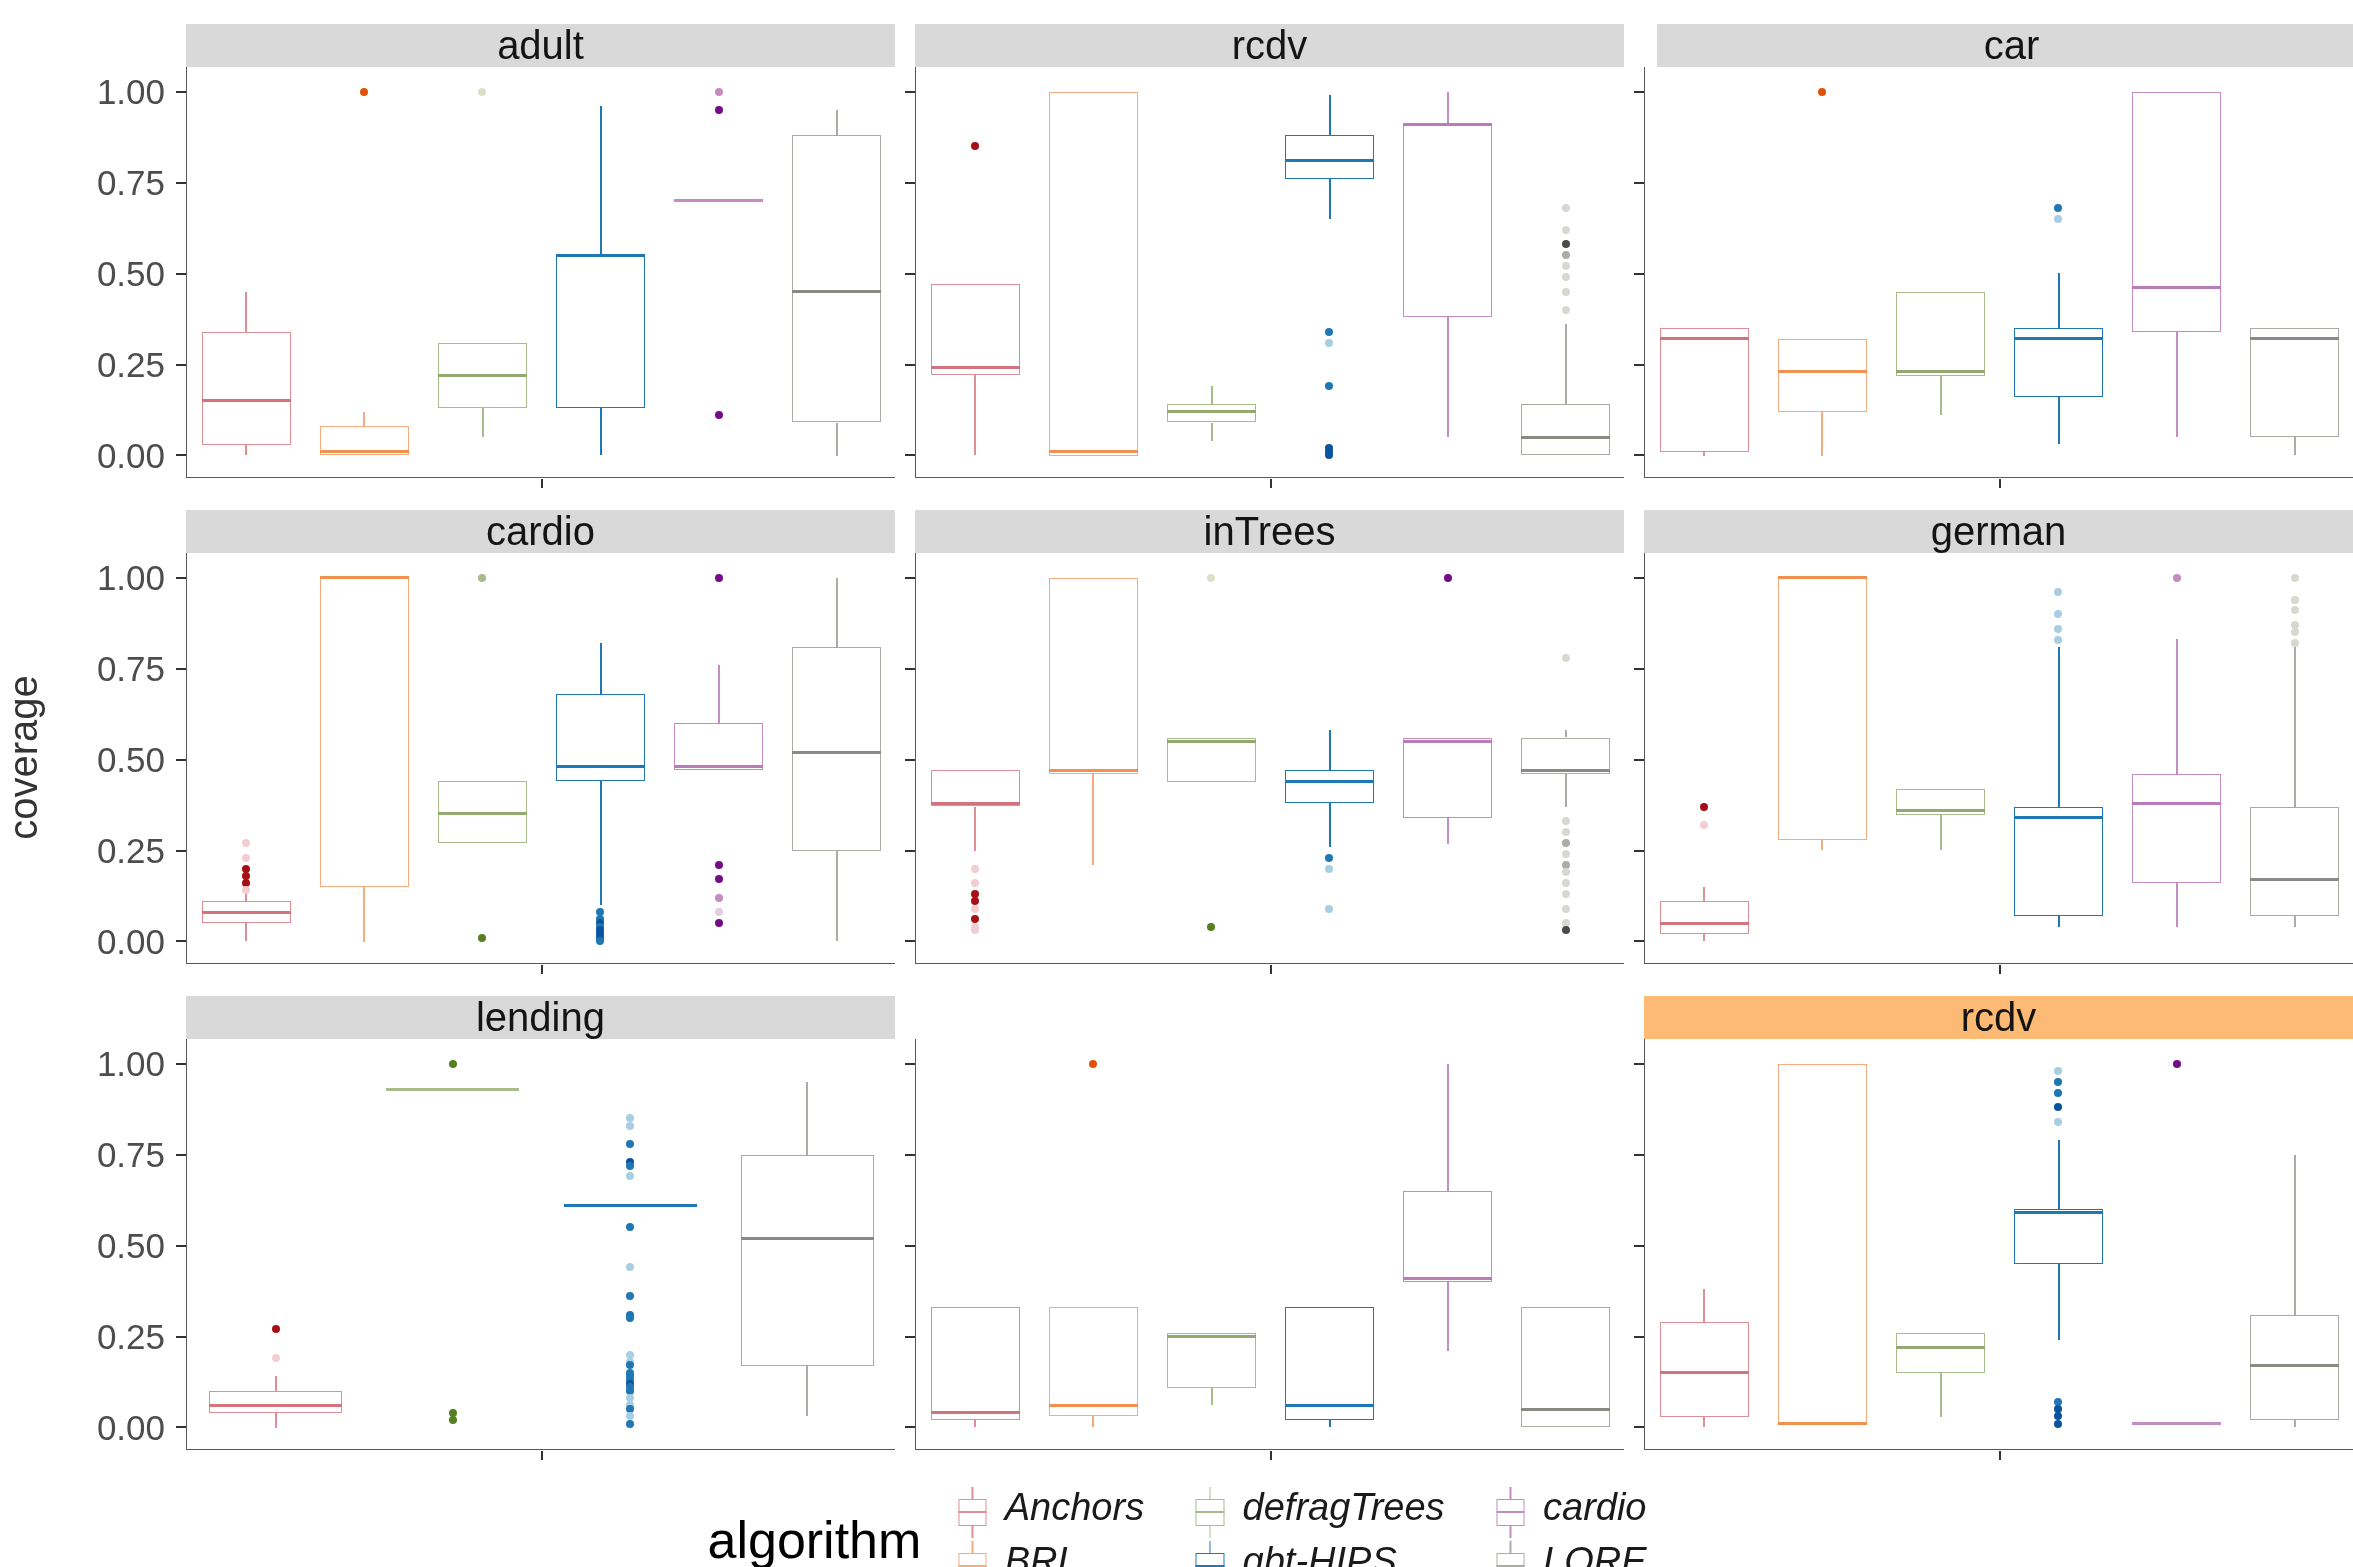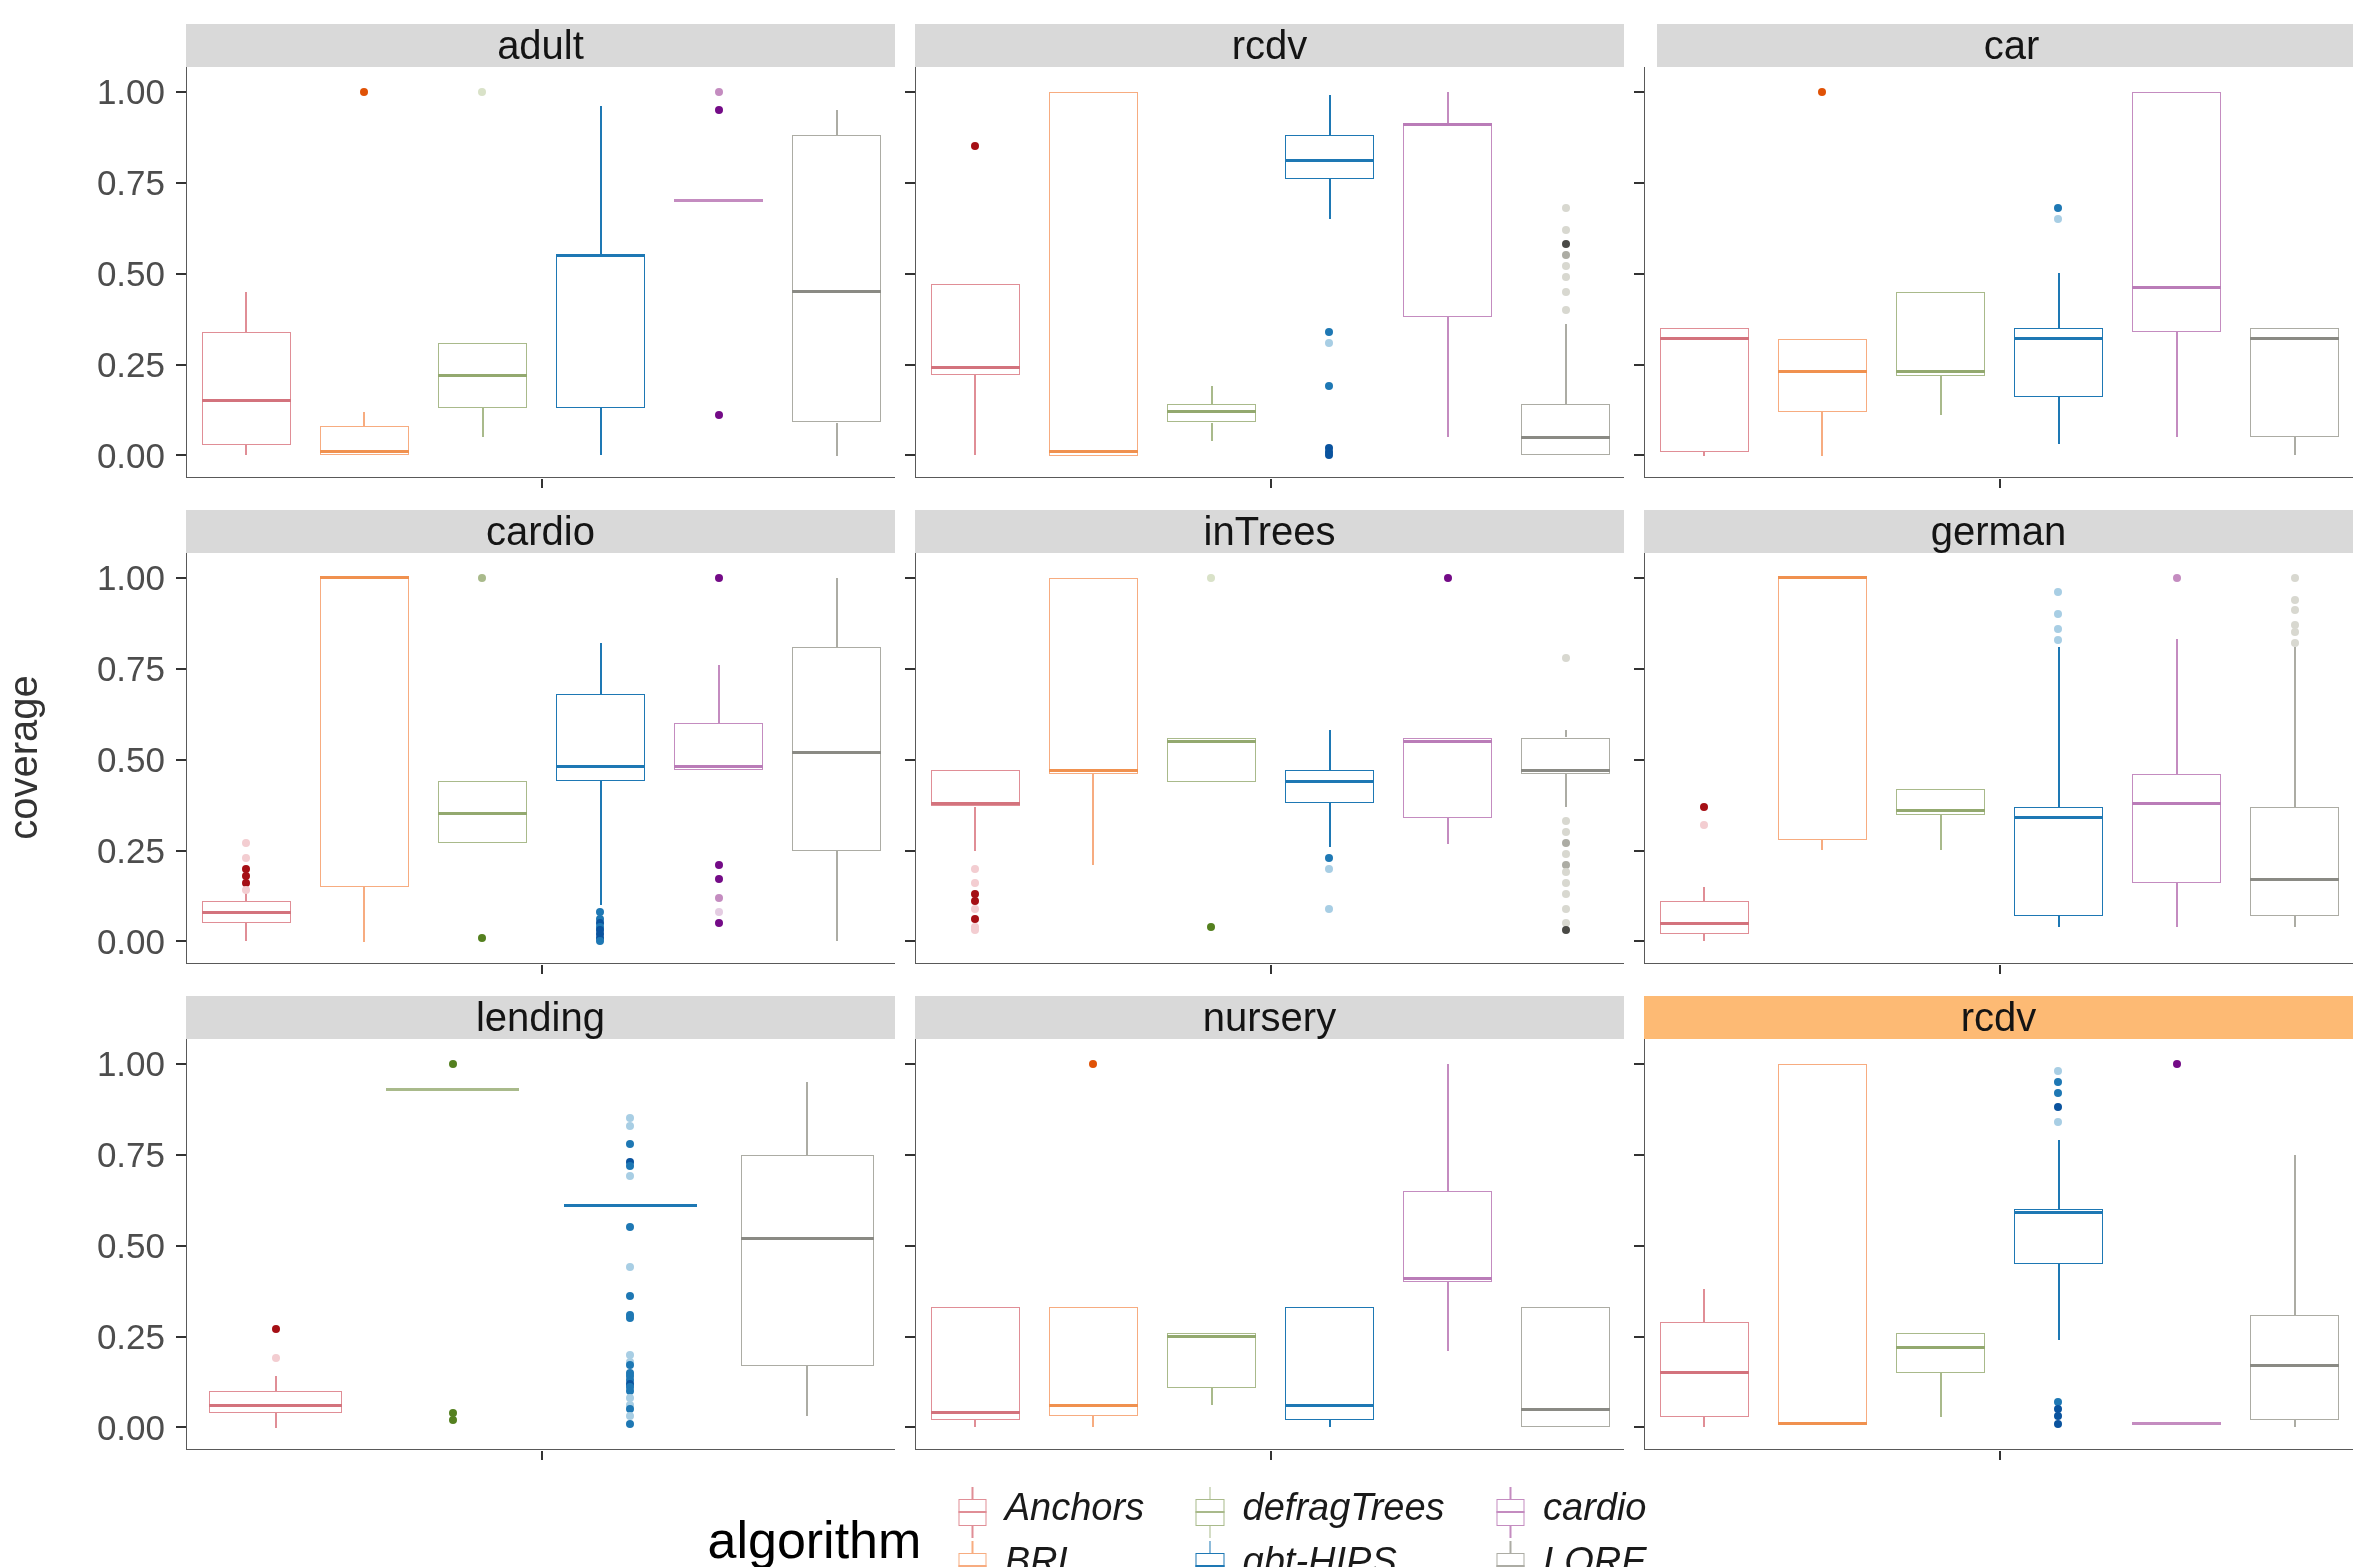--- a/index.html
+++ b/index.html
@@ -450,21 +450,20 @@
           </div>
           <div>
             <div class="whisker" style="left: 619px; top: 43px; height: 73px; background: rgb(172, 172, 164);"></div>
             <div class="whisker" style="left: 619px; top: 326px; height: 51px; background: rgb(172, 172, 164);"></div>
             <div class="bbox" style="left: 554px; top: 116px; width: 133px; height: 211px; border-color: rgb(172, 172, 164);"></div>
             <div class="bmed" style="left: 554px; top: 198px; width: 133px; background: rgb(138, 138, 132);"></div>
           </div>
         </div>
       </div>
       <div class="facet">
-        <div class="strip" style="background: rgb(217, 217, 217);">nursery</div>
         <div class="panel">
           <div class="ytickmark" style="top: 24px;"></div>
           <div class="ytickmark" style="top: 115px;"></div>
           <div class="ytickmark" style="top: 206px;"></div>
           <div class="ytickmark" style="top: 297px;"></div>
           <div class="ytickmark" style="top: 387px;"></div>
           <div class="xtickmark" style="left: 354px;"></div>
           <div>
             <div class="whisker" style="left: 58px; top: 381px; height: 7.3px; background: rgb(224, 142, 150);"></div>
             <div class="bbox" style="left: 14.8px; top: 268px; width: 89px; height: 113px; border-color: rgb(224, 142, 150);"></div>

